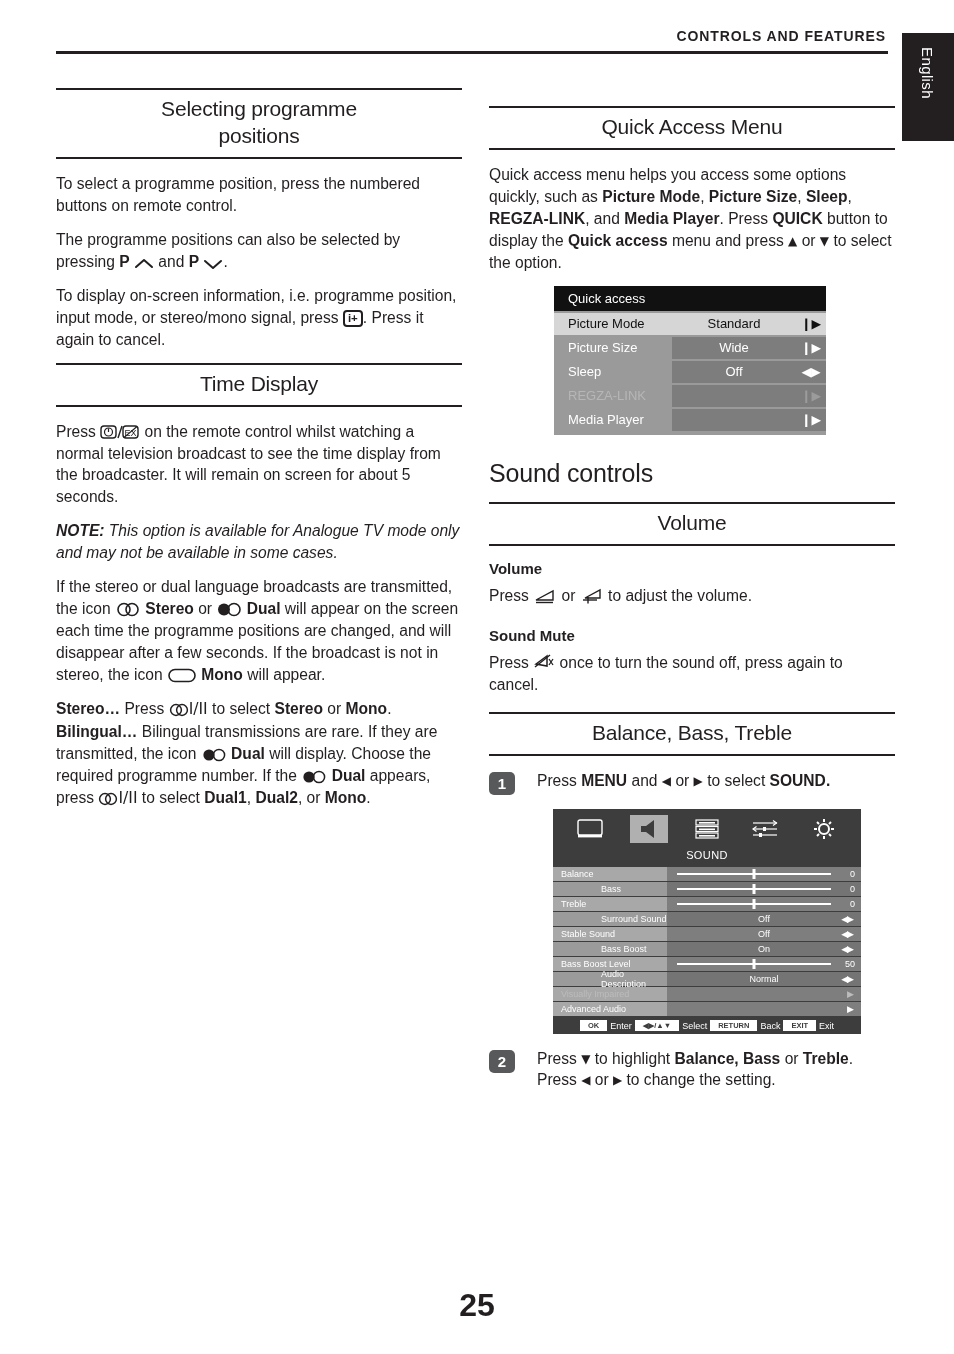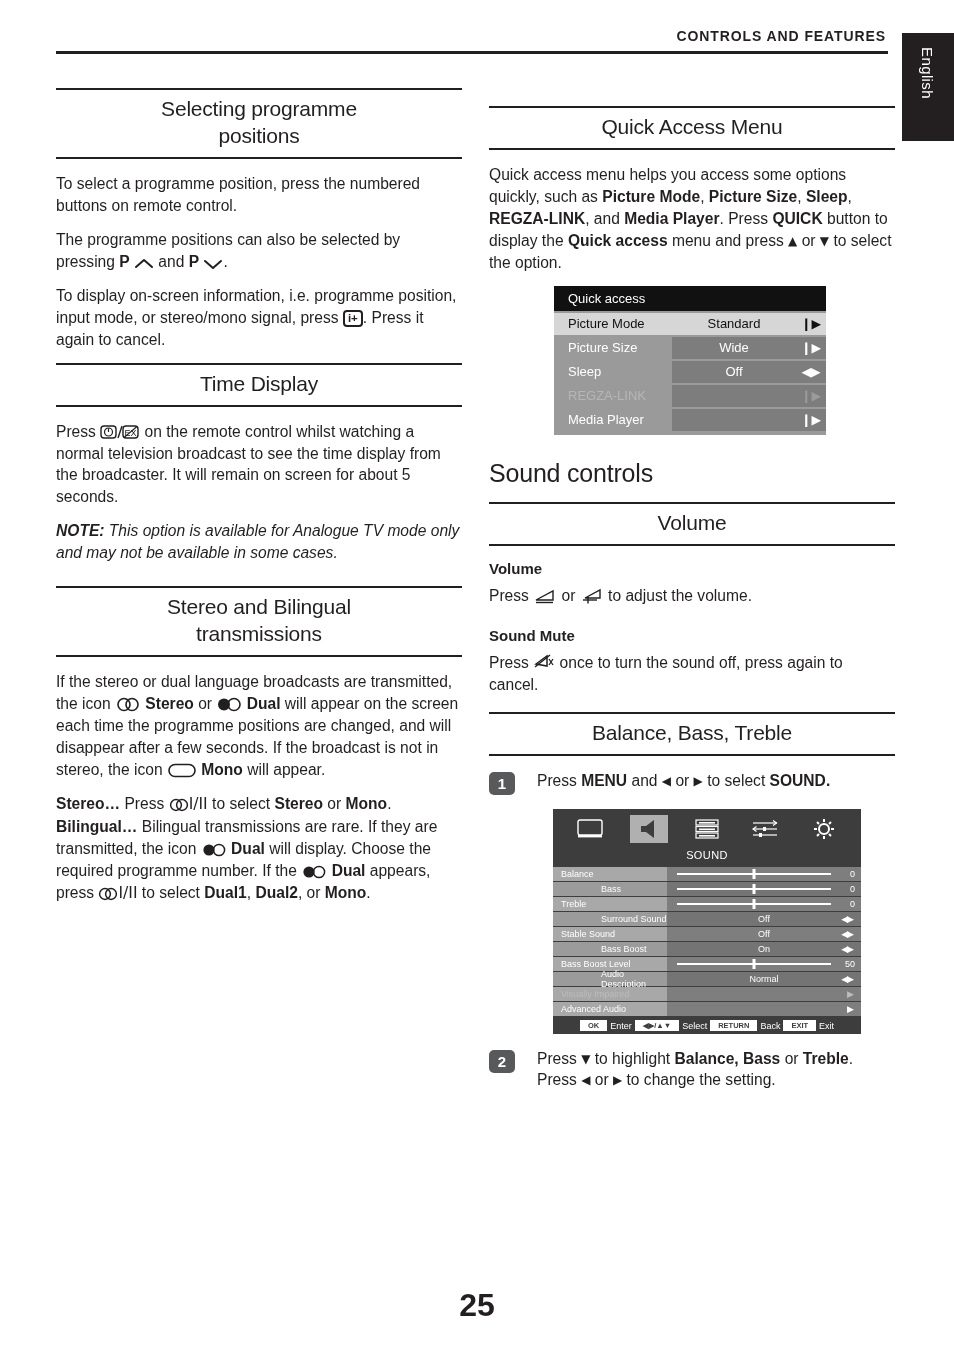--- a/index.html
+++ b/index.html
@@ -329,26 +329,20 @@
       <circle cx="8.5" cy="8" r="4" fill="none" stroke="#231f20" stroke-width="1.2"></circle>
       <path d="M8.5 4.4 L8.5 8" stroke="#231f20" stroke-width="1.2"></path>
       <path d="M18 14 L22 2" stroke="#231f20" stroke-width="1.4"></path>
       <rect x="23" y="2" width="15" height="12" rx="3" fill="none" stroke="#231f20" stroke-width="1.4"></rect>
       <text x="30.5" y="12" font-size="9" font-family="Liberation Sans, sans-serif" text-anchor="middle" fill="#231f20">EX</text>
       <path d="M24 13.5 L37 2.5" stroke="#231f20" stroke-width="1.1"></path>
     </svg><span> on the remote control whilst watching a normal television broadcast to see the time display from the broadcaster. It will remain on screen for about 5 seconds.</span></p>
 
   <p class="body note"><b>NOTE:</b><span> This option is available for Analogue TV mode only and may not be available in some cases.</span></p>
 
-  <div class="band" style="margin-top:22px;">
-    <h2>
-      <span>Stereo and Bilingual</span><br>
-      <span>transmissions</span>
-    </h2>
-  </div>
 
   <p class="body"><span>If the stereo or dual language broadcasts are transmitted, the icon </span><svg class="ig" width="26" height="15" viewBox="0 0 26 15">
         <circle cx="9" cy="7.5" r="6" fill="none" stroke="#231f20" stroke-width="1.6"></circle>
         <circle cx="17" cy="7.5" r="6" fill="none" stroke="#231f20" stroke-width="1.6"></circle>
       </svg> <b>Stereo</b><span> or </span><svg class="ig" width="26" height="15" viewBox="0 0 26 15">
         <circle cx="8" cy="7.5" r="6" fill="#231f20"></circle>
         <circle cx="18" cy="7.5" r="6" fill="none" stroke="#231f20" stroke-width="1.6"></circle>
       </svg> <b>Dual</b><span> will appear on the screen each time the programme positions are changed, and will disappear after a few seconds. If the broadcast is not in stereo, the icon </span><svg class="ig" width="30" height="15" viewBox="0 0 30 15">
         <rect x="2" y="1.5" width="26" height="12" rx="6" fill="none" stroke="#231f20" stroke-width="1.6"></rect>
       </svg> <b>Mono</b><span> will appear.</span></p>

